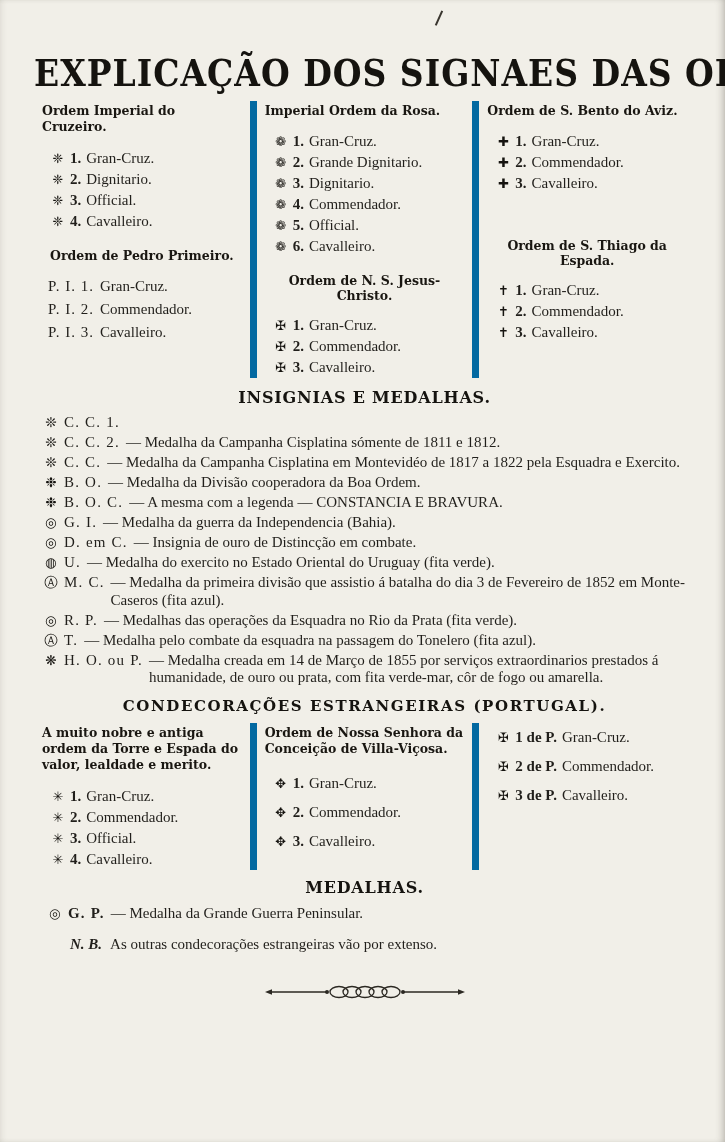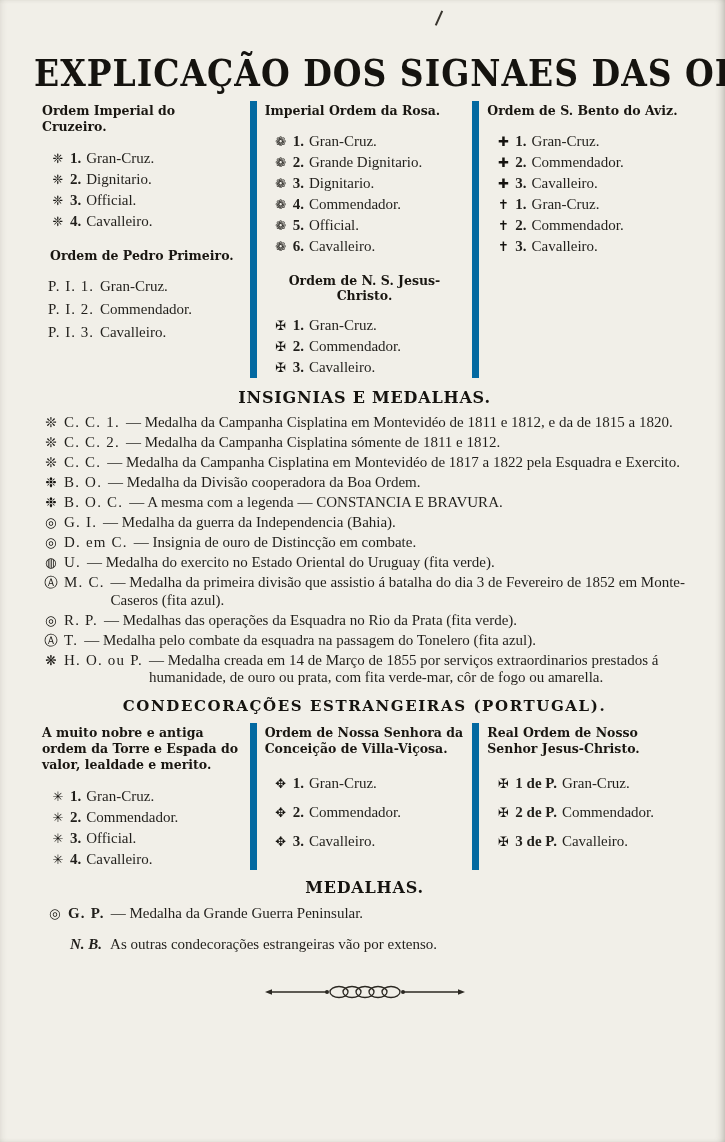--- a/index.html
+++ b/index.html
@@ -217,20 +217,21 @@
         <span class="icon">✚</span>
         <span class="num">2.</span>
         <span class="lbl">Commendador.</span>
       </div>
       <div class="o-item">
         <span class="icon">✚</span>
         <span class="num">3.</span>
         <span class="lbl">Cavalleiro.</span>
       </div>
 
+      <div class="sub-header deep">Ordem de S. Thiago da Espada.</div>
 
       <div class="o-item">
         <span class="icon">✝</span>
         <span class="num">1.</span>
         <span class="lbl">Gran-Cruz.</span>
       </div>
       <div class="o-item">
         <span class="icon">✝</span>
         <span class="num">2.</span>
         <span class="lbl">Commendador.</span>
@@ -242,21 +243,20 @@
       </div>
     </div>
   </div>
 
   <h2 class="sec-head insignias">INSIGNIAS E MEDALHAS.</h2>
 
   <div class="ins-list">
     <div class="ins-item">
       <span class="icon">❊</span>
       <span class="code">C. C. 1.</span>
-      <span class="txt">— Medalha da Campanha Cisplatina em Montevidéo de 1811 e 1812, e da de 1815 a 1820.</span>
     </div>
     <div class="ins-item">
       <span class="icon">❊</span>
       <span class="code">C. C. 2.</span>
       <span class="txt">— Medalha da Campanha Cisplatina sómente de 1811 e 1812.</span>
     </div>
     <div class="ins-item">
       <span class="icon">❊</span>
       <span class="code">C. C.</span>
       <span class="txt">— Medalha da Campanha Cisplatina em Montevidéo de 1817 a 1822 pela Esquadra e Exercito.</span>
@@ -351,21 +351,20 @@
         <span class="lbl">Commendador.</span>
       </div>
       <div class="o-item spread">
         <span class="icon">✥</span>
         <span class="num">3.</span>
         <span class="lbl">Cavalleiro.</span>
       </div>
     </div>
 
     <div class="col">
-      <div class="col-header">Real Ordem de Nosso Senhor Jesus-Christo.</div>
 
       <div class="o-item spread">
         <span class="icon">✠</span>
         <span class="num">1 de P.</span>
         <span class="lbl">Gran-Cruz.</span>
       </div>
       <div class="o-item spread">
         <span class="icon">✠</span>
         <span class="num">2 de P.</span>
         <span class="lbl">Commendador.</span>

